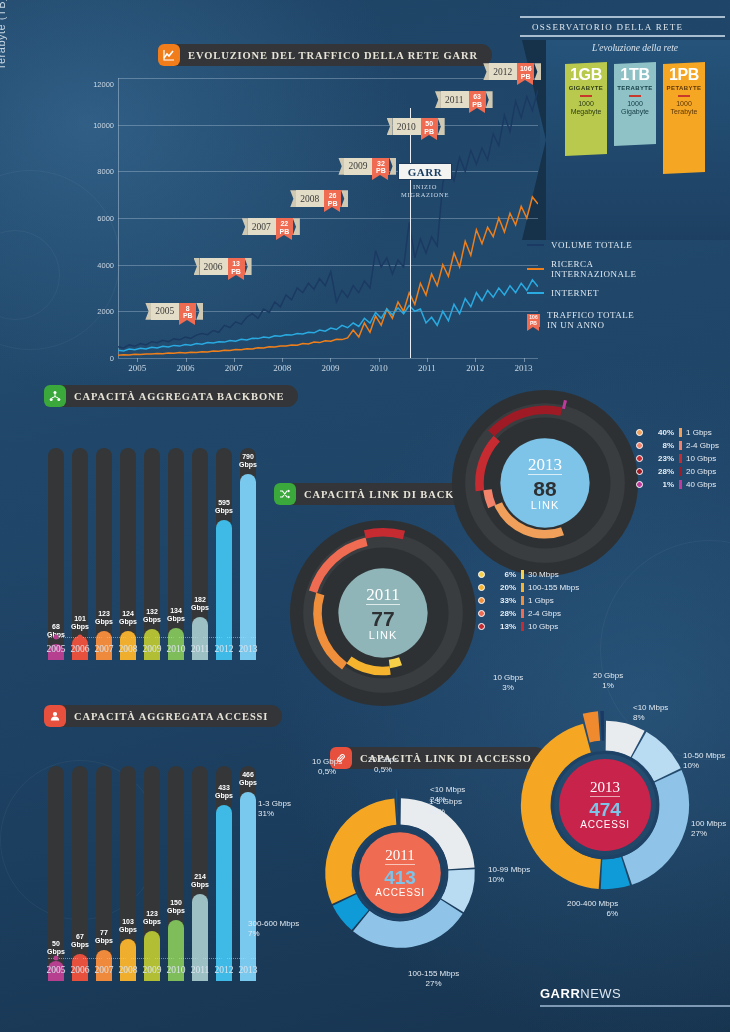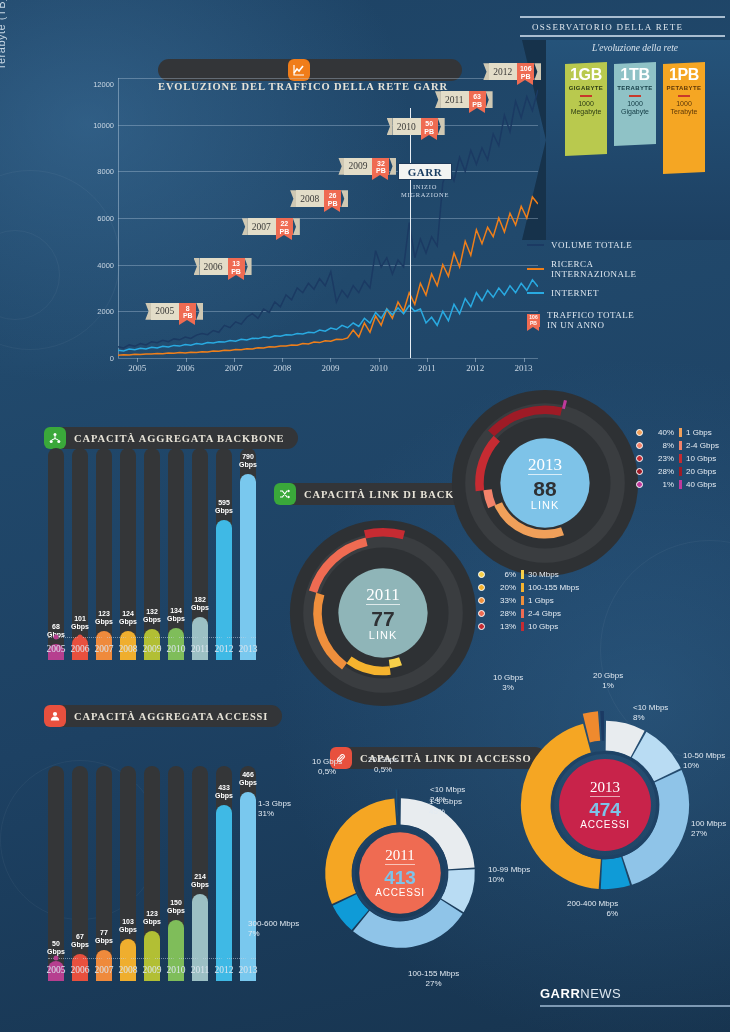--- a/index.html
+++ b/index.html
@@ -104,21 +104,21 @@
          font-family:"Liberation Serif", serif; }
 
   
   .donut { position:absolute; }
   .dlabel { position:absolute; color:#e2eaf2; font-size:8px; line-height:9.5px;
             font-family:"Liberation Sans", sans-serif; white-space:nowrap; }
   .dleg { position:absolute; }
   .dlrow { display:flex; align-items:center; margin-bottom:4px; font-size:8px; color:#e6edf4;
            font-family:"Liberation Sans", sans-serif;}
   .dlrow .dot { width:7px; height:7px; border-radius:50%; border:1.5px solid #fff; margin-right:5px; flex:0 0 7px;}
-  .dlrow .pc { width:26px; text-align:right; margin-right:5px; }
+  .dlrow .pc { width:26px; text-align:right; margin-right:5px;font-weight:bold; }
   .dlrow .tick { width:3px; height:9px; margin-right:4px; }
 
   .footer { position:absolute; left:540px; top:986px; width:190px;}
   .footer .fn { font-size:13px; letter-spacing:.5px; color:#dce6ef; }
   .footer .fn b { color:#fff; }
   .footer .fl { height:2px; background:#7d99b3; margin-top:4px; }
 </style>
 </head>
 <body>
 
@@ -167,21 +167,21 @@
         <div class="sm">PETABYTE</div>
         <div class="ln" style="background:#c8392b"></div>
         <div class="n">1000</div>
         <div class="u">Terabyte</div>
       </div>
           </div>
         </div>
       </div>
   </div>
 
-  <div class="pill" style="left:158px;top:59px;flex-direction:column;">
+  <div class="pill" style="left:158px;top:44px;">
     <div class="ico" style="background:#f07d1a;">
       <svg width="12" height="12" viewBox="0 0 12 12">
           <polyline points="1,9 4,5 6,7 10,2" fill="none" stroke="#fff" stroke-width="1.6"></polyline>
           <polyline points="1,1 1,11 11,11" fill="none" stroke="#fff" stroke-width="1.2"></polyline>
         </svg>
     </div>
     <div class="txt">EVOLUZIONE DEL TRAFFICO DELLA RETE GARR</div>
   </div>
 
   <div class="ylab">Terabyte (TB)</div>
@@ -295,21 +295,21 @@
       <div class="lgrow">
         <div class="dash" style="background:#29aae1"></div>
         <div class="t">INTERNET</div>
       </div>
       <div class="lgrow" style="margin-top: 12px;">
         <div class="lgflag">106<br>PB</div>
         <div class="t">TRAFFICO TOTALE<br>IN UN ANNO</div>
       </div>
     </div>
 
-  <div class="pill" style="left:44px;top:385px;margin-top:42px;">
+  <div class="pill" style="left:44px;top:385px;">
     <div class="ico" style="background:#3aa83a;">
       <svg width="12" height="12" viewBox="0 0 12 12">
           <circle cx="6" cy="2.4" r="1.5" fill="#fff"></circle>
           <circle cx="2.2" cy="9.4" r="1.5" fill="#fff"></circle>
           <circle cx="9.8" cy="9.4" r="1.5" fill="#fff"></circle>
           <path d="M6 4 L6 7 M2.6 8 L6 6.6 L9.4 8" stroke="#fff" stroke-width="1" fill="none"></path>
         </svg>
     </div>
     <div class="txt">CAPACITÀ AGGREGATA BACKBONE</div>
   </div>

